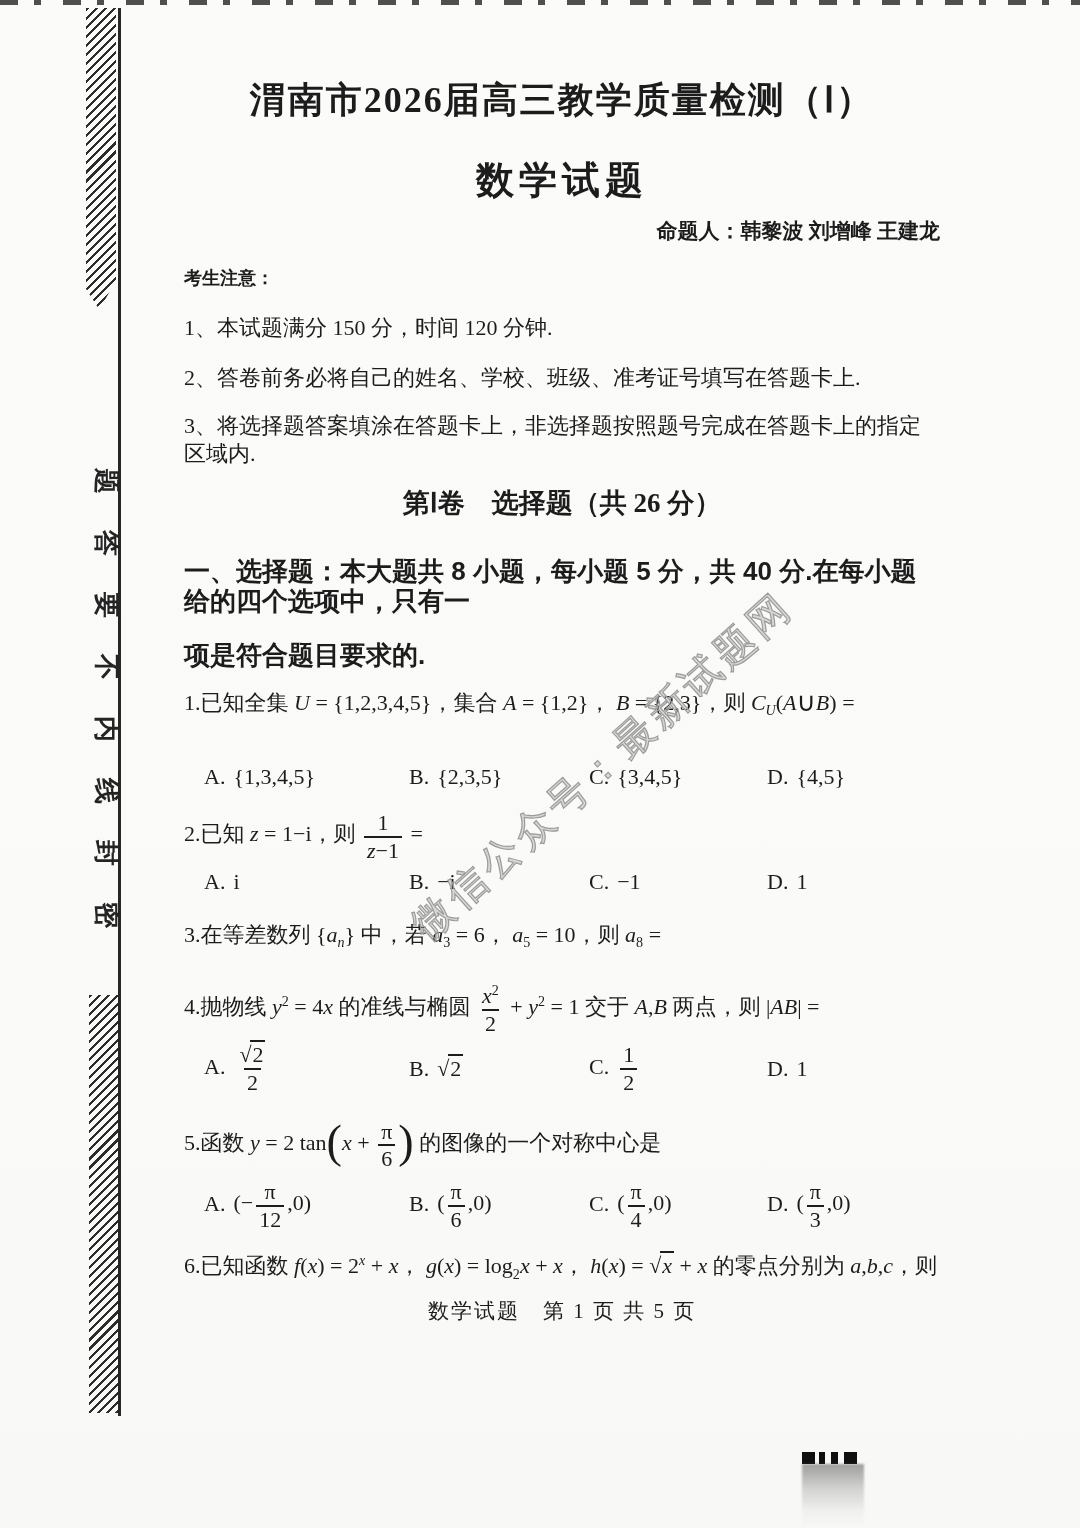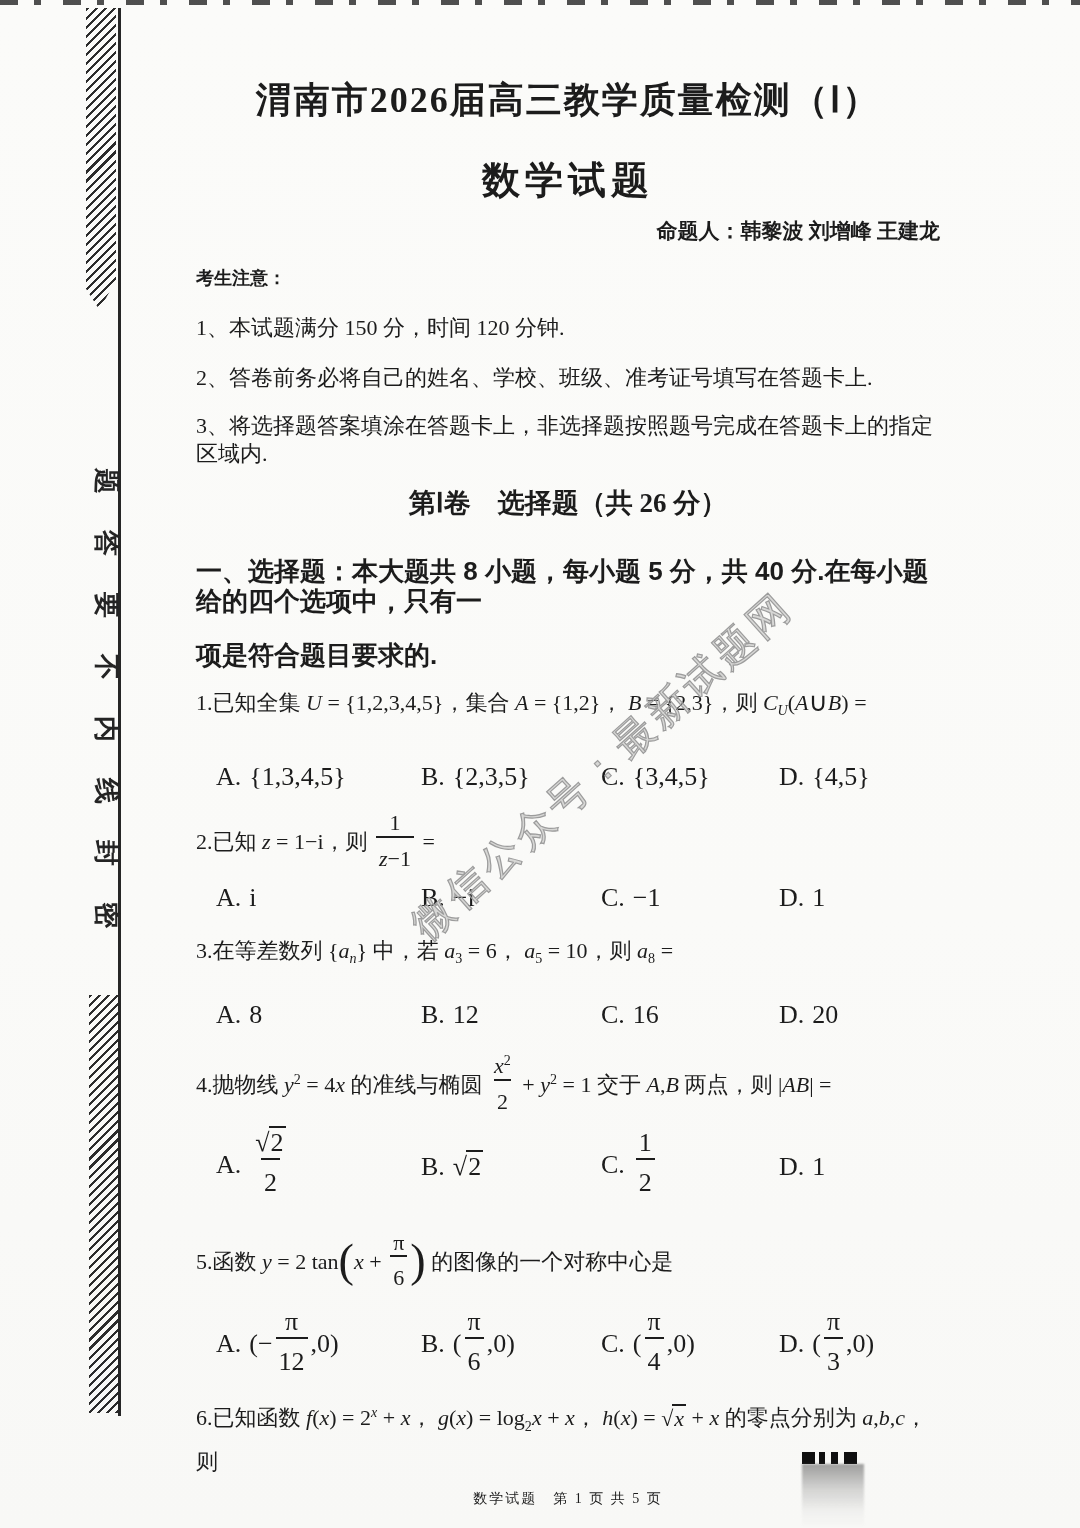--- a/index.html
+++ b/index.html
@@ -28,47 +28,47 @@
   
   .watermark{
     position:absolute;left:355px;top:738px;
     transform:rotate(-42deg);transform-origin:center;
     font-size:40px;letter-spacing:5px;white-space:nowrap;
     color:rgba(148,148,148,.34);
     -webkit-text-stroke:1.2px #9c9c9c;
     pointer-events:none;z-index:5;
   }
   
-  .content{position:absolute;top:0;left:16px;right:0;padding:0 140px 0 180px;}
+  .content{position:absolute;top:0;left:4px;right:0;padding:0 140px 0 180px;}
   h1.title{margin:80px 0 0;font-size:36px;line-height:40px;text-align:center;font-weight:bold;letter-spacing:2px;}
   h2.subtitle{margin:38px 0 0;font-size:38px;line-height:44px;text-align:center;font-weight:bold;letter-spacing:5px;}
   .authors{margin:16px 0 0;font-size:21px;line-height:26px;text-align:right;font-weight:600;}
   .notice-label{margin:20px 0 0;font-size:18px;line-height:28px;font-weight:bold;font-family:"Liberation Sans",sans-serif;}
   .notice{font-size:22px;line-height:28px;}
   .n1{margin-top:22px;} .n2{margin-top:22px;} .n3{margin-top:20px;}
   .section-title{margin:18px 0 0;font-size:27px;line-height:34px;text-align:center;font-weight:bold;}
   .desc{font-size:26px;line-height:30px;font-weight:bold;font-family:"Liberation Sans",sans-serif;}
   .d1{margin-top:36px;} .d2{margin-top:24px;}
   
   .q .stem{font-size:22px;line-height:36px;}
-  .opts{display:grid;grid-template-columns:205px 180px 178px auto;padding-left:20px;align-items:center;font-size:26px;line-height:30px;}
+  .opts{display:grid;grid-template-columns:205px 180px 178px auto;padding-left:20px;align-items:center;font-size:22px;line-height:30px;}
   .olb{margin-right:8px;}
   .q1{margin-top:14px;} .q1 .opts{margin-top:34px;}
   .q2{margin-top:18px;} .q2 .opts{margin-top:4px;}
   .q3{margin-top:20px;} .q3 .opts{margin-top:24px;}
   .q4{margin-top:22px;} .q4 .opts{margin-top:6px;}
   .q5{margin-top:24px;} .q5 .opts{margin-top:8px;}
   .q6{margin-top:10px;}
-  .footer{margin-top:6px;font-size:14px;line-height:26px;text-align:center;letter-spacing:2px;}
+  .footer{margin-top:6px;font-size:21px;line-height:26px;text-align:center;letter-spacing:2px;}
   
   i{font-family:"Liberation Serif",serif;}
   sup{font-size:64%;} sub{font-size:64%;}
   .fr{display:inline-flex;flex-direction:column;align-items:center;vertical-align:middle;line-height:1.15;margin:0 3px;text-align:center;}
   .fr .t{display:block;padding:0 3px;}
-  .fr .b{display:block;border-top:2px solid #1c1c1c;padding:8px 3px;}
+  .fr .b{display:block;border-top:2px solid #1c1c1c;padding:0 3px;}
   .sq{white-space:nowrap;}
   .sq .u{border-top:2px solid #1c1c1c;padding:0 2px;margin-left:-1px;}
   .bp{font-size:210%;font-weight:300;vertical-align:middle;line-height:0;position:relative;top:-3px;}
   .cup{font-size:120%;vertical-align:-1px;}
   
   .qr{position:absolute;left:802px;top:1452px;width:62px;height:76px;}
   .qr::before{content:"";display:block;height:12px;
     background:linear-gradient(90deg,#101010 0 13px,transparent 13px 17px,#101010 17px 23px,transparent 23px 29px,#101010 29px 36px,transparent 36px 42px,#101010 42px 55px,transparent 55px);}
   .qr::after{content:"";display:block;height:64px;
     background:linear-gradient(180deg,rgba(70,70,70,.5),rgba(120,120,120,.28) 40%,rgba(190,190,190,.12) 75%,rgba(220,220,220,0));
@@ -125,26 +125,20 @@
             </span> =</div>
           <div class="opts">
             <div class="opt"><span class="olb">A.</span>i</div>
             <div class="opt"><span class="olb">B.</span>−i</div>
             <div class="opt"><span class="olb">C.</span>−1</div>
             <div class="opt"><span class="olb">D.</span>1</div>
           </div>
         </div>
         <div class="q q3">
           <div class="stem">3.在等差数列 {<i>a<sub>n</sub></i>} 中，若 <i>a</i><sub>3</sub> = 6， <i>a</i><sub>5</sub> = 10，则 <i>a</i><sub>8</sub> =</div>
-          <div class="opts">
-            <div class="opt"><span class="olb">A.</span>8</div>
-            <div class="opt"><span class="olb">B.</span>12</div>
-            <div class="opt"><span class="olb">C.</span>16</div>
-            <div class="opt"><span class="olb">D.</span>20</div>
-          </div>
         </div>
         <div class="q q4">
           <div class="stem">4.抛物线 <i>y</i><sup>2</sup> = 4<i>x</i> 的准线与椭圆 <span class="fr">
               <span class="t"><i>x</i><sup>2</sup></span>
               <span class="b">2</span>
             </span> + <i>y</i><sup>2</sup> = 1 交于 <i>A</i>,<i>B</i> 两点，则 |<i>AB</i>| =</div>
           <div class="opts">
             <div class="opt"><span class="olb">A.</span><span class="fr">
                 <span class="t"><span class="sq">√<span class="u">2</span></span></span>
                 <span class="b">2</span>

